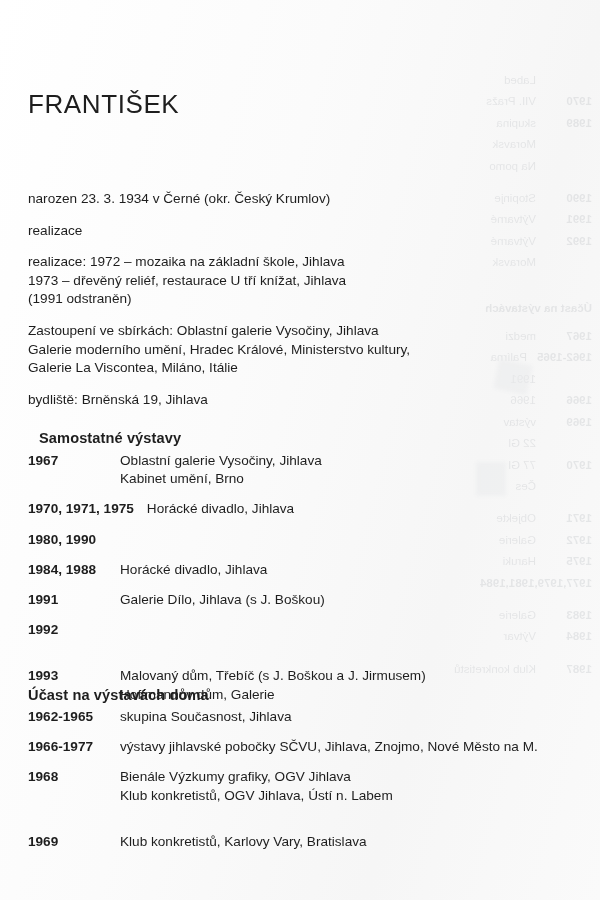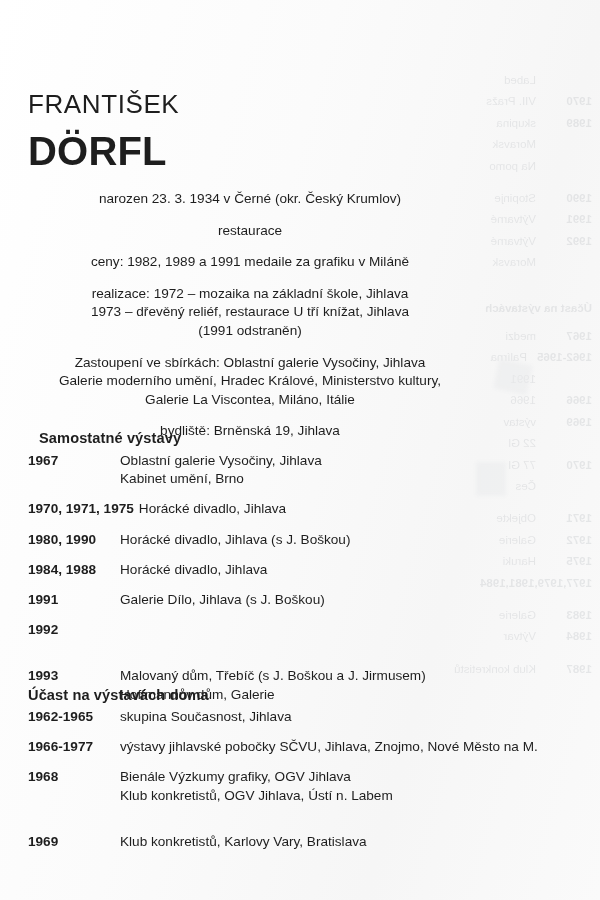--- a/index.html
+++ b/index.html
@@ -92,25 +92,24 @@
     left: 28px;
     font-size: 40px;
     font-weight: bold;
     letter-spacing: 0.2px;
     line-height: 1;
   }
 
   .bio {
     position: absolute;
     top: 190px;
-    left: 15px;
+    left: 28px;
     width: 470px;
     font-size: 13.6px;
     line-height: 18.6px;
-    text-align: center;
   }
   .bio p {
     margin: 0 0 13px 0;
     white-space: pre-line;
   }
   .bio p:last-child { margin-bottom: 12px; }
 
   .section-head {
     position: absolute;
     left: 28px;
@@ -137,21 +136,21 @@
     margin-bottom: 12px;
   }
   .ex-row:last-child { margin-bottom: 0; margin-top: 28px; }
 
   .ex-year {
     flex: 0 0 92px;
     font-weight: bold;
     white-space: nowrap;
   }
   
-  .ex-row.wide .ex-year { flex: 0 0 auto; margin-right: 5px; }
+  .ex-row.wide .ex-year { flex: 0 0 auto; margin-right: 13px; }
 
   .ex-desc {
     flex: 1 1 auto;
     white-space: pre-line;
   }
 </style>
 </head>
 <body>
 
 <div class="page">
@@ -263,26 +262,24 @@
         <div class="bleed-row">
           <span class="bleed-year">1987</span>
           <span class="bleed-txt">Klub konkretistů</span>
         </div>
       </div>
   </div>
 
   <div class="content">
 
     <h1 class="title-first">FRANTIŠEK</h1>
-    <h1 class="title-last">DÖRFL</h1>
 
     <div class="bio">
       <p>narozen 23. 3. 1934 v Černé (okr. Český Krumlov)</p>
-      <p>restaurace</p>
-      <p>ceny: 1982, 1989 a 1991 medaile za grafiku v Miláně</p>
+      <p>realizace</p>
       <p>realizace: 1972 – mozaika na základní škole, Jihlava
 1973 – dřevěný reliéf, restaurace U tří knížat, Jihlava
 (1991 odstraněn)</p>
       <p>Zastoupení ve sbírkách: Oblastní galerie Vysočiny, Jihlava
 Galerie moderního umění, Hradec Králové, Ministerstvo kultury,
 Galerie La Viscontea, Miláno, Itálie</p>
       <p>bydliště: Brněnská 19, Jihlava</p>
     </div>
 
     <h2 id="head-solo" class="section-head">Samostatné výstavy</h2>
@@ -291,21 +288,20 @@
           <div class="ex-year">1967</div>
           <div class="ex-desc">Oblastní galerie Vysočiny, Jihlava
 Kabinet umění, Brno</div>
         </div>
         <div class="ex-row wide">
           <div class="ex-year">1970, 1971, 1975</div>
           <div class="ex-desc">Horácké divadlo, Jihlava</div>
         </div>
         <div class="ex-row">
           <div class="ex-year">1980, 1990</div>
-          <div class="ex-desc">Horácké divadlo, Jihlava (s J. Boškou)</div>
         </div>
         <div class="ex-row">
           <div class="ex-year">1984, 1988</div>
           <div class="ex-desc">Horácké divadlo, Jihlava</div>
         </div>
         <div class="ex-row">
           <div class="ex-year">1991</div>
           <div class="ex-desc">Galerie Dílo, Jihlava (s J. Boškou)</div>
         </div>
         <div class="ex-row">

